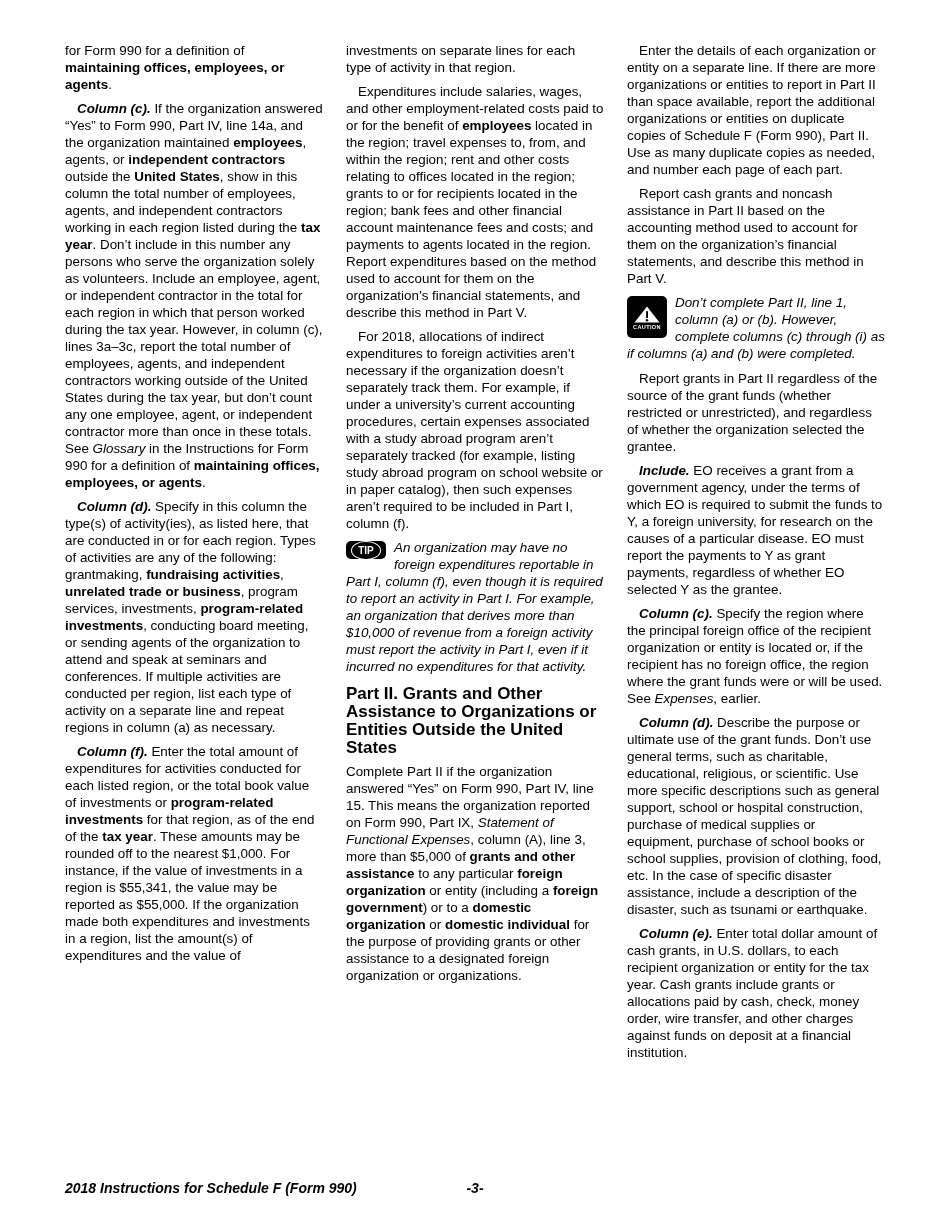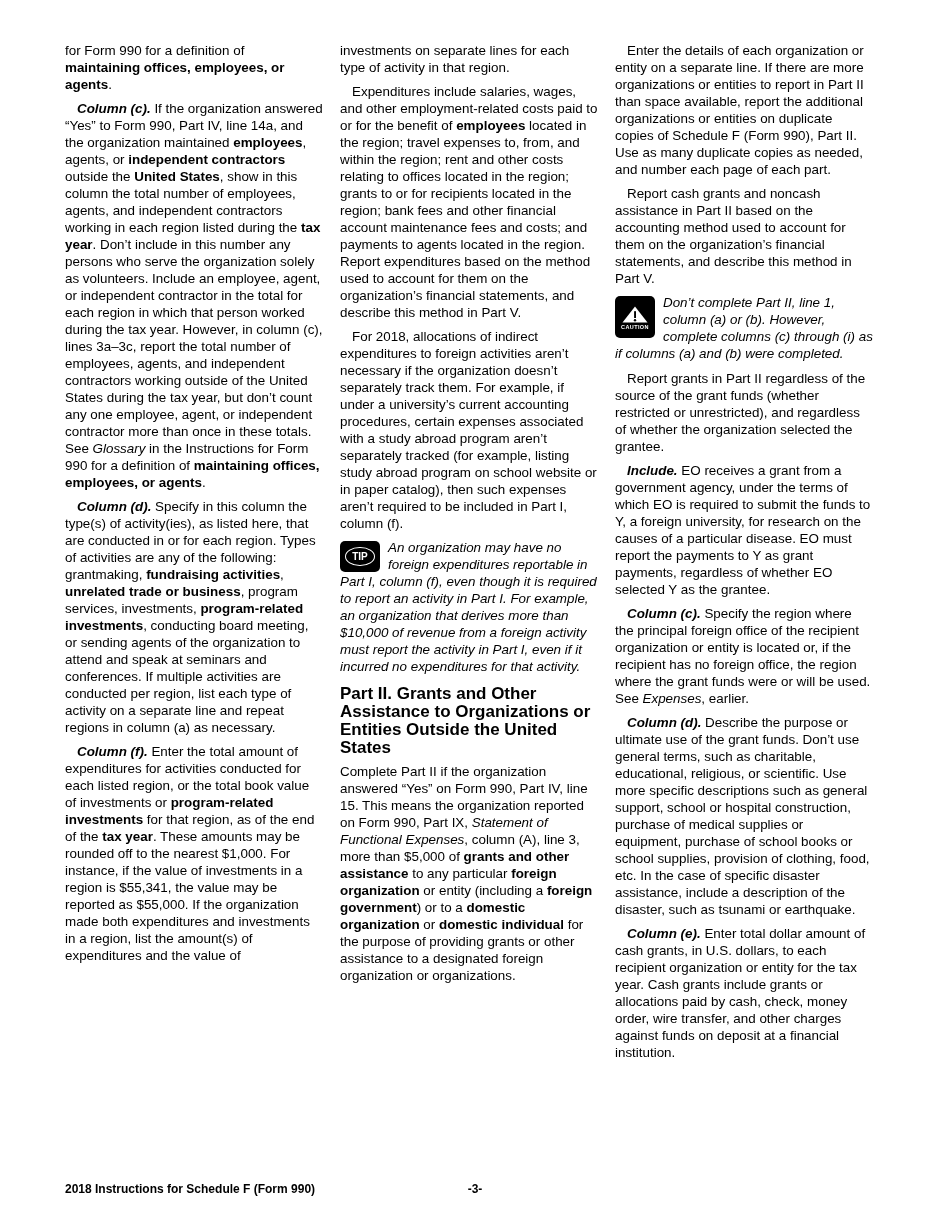--- a/index.html
+++ b/index.html
@@ -3,46 +3,46 @@
 <meta charset="utf-8">
 <style>
   * { margin: 0; padding: 0; box-sizing: border-box; }
   html, body { background: #ffffff; }
   body {
     width: 950px; height: 1230px;
     font-family: "Liberation Sans", sans-serif;
     color: #000; position: relative; overflow: hidden;
   }
   .page { position: absolute; inset: 0; padding: 42px 65px 70px; }
-  .columns { display: flex; gap: 17px; }
+  .columns { display: flex; gap: 23px; }
   .col { flex: 0 0 258px; width: 258px; font-size: 13.4px; line-height: 17px; }
   p { margin: 0 0 7px; }
   p.ind { text-indent: 12px; }
   .b { font-weight: bold; }
   .i { font-style: italic; }
   h2 { font-size: 17px; line-height: 18px; margin: 10px 0 6px; font-weight: bold; }
   .callout { margin: 4px 0 8px; }
   .callout::after { content: ""; display: block; clear: both; }
   .badge {
     float: left; background: #000; border-radius: 5px;
     display: flex; align-items: center; justify-content: center;
     margin: 2px 8px 1px 0;
   }
-  .badge.tip { width: 40px; height: 31px; }
+  .badge.tip { width: 40px; height: 18px; }
   .badge.caution { width: 40px; height: 42px; flex-direction: column; gap: 2px; padding-top: 2px; }
   .tip-oval {
     border: 1.6px solid #fff; border-radius: 50%; color: #fff;
     font-weight: bold; font-style: normal; font-size: 10px;
     line-height: 1; padding: 4px 6px 3px;
   }
   .caution-cap {
     color: #fff; font-weight: bold; font-style: normal;
     font-size: 5.5px; letter-spacing: .4px; line-height: 1;
   }
-  .footer { position: absolute; left: 65px; right: 65px; bottom: 34px; font-weight: bold; font-size: 12px; }
+  .footer { position: absolute; left: 65px; right: 65px; bottom: 34px; font-weight: bold; font-size: 14px; font-style: italic; }
   .footer-center { position: absolute; left: 0; right: 0; top: 0; text-align: center; }
 </style>
 </head>
 <body>
 
 <div class="page">
   <div class="columns">
     <div class="col">
         <p><span>for Form 990 for a definition of </span><span class="b">maintaining offices, employees, or agents</span><span>.</span></p>
         <p class="ind"><span class="b i">Column (c).</span><span>  If the organization answered “Yes” to Form 990, Part IV, line 14a, and the organization maintained </span><span class="b">employees</span><span>, agents, or </span><span class="b">independent contractors</span><span> outside the </span><span class="b">United States</span><span>, show in this column the total number of employees, agents, and independent contractors working in each region listed during the </span><span class="b">tax year</span><span>. Don’t include in this number any persons who serve the organization solely as volunteers. Include an employee, agent, or independent contractor in the total for each region in which that person worked during the tax year. However, in column (c), lines 3a–3c, report the total number of employees, agents, and independent contractors working outside of the United States during the tax year, but don’t count any one employee, agent, or independent contractor more than once in these totals. See </span><span class="i">Glossary</span><span> in the Instructions for Form 990 for a definition of </span><span class="b">maintaining offices, employees, or agents</span><span>.</span></p>

